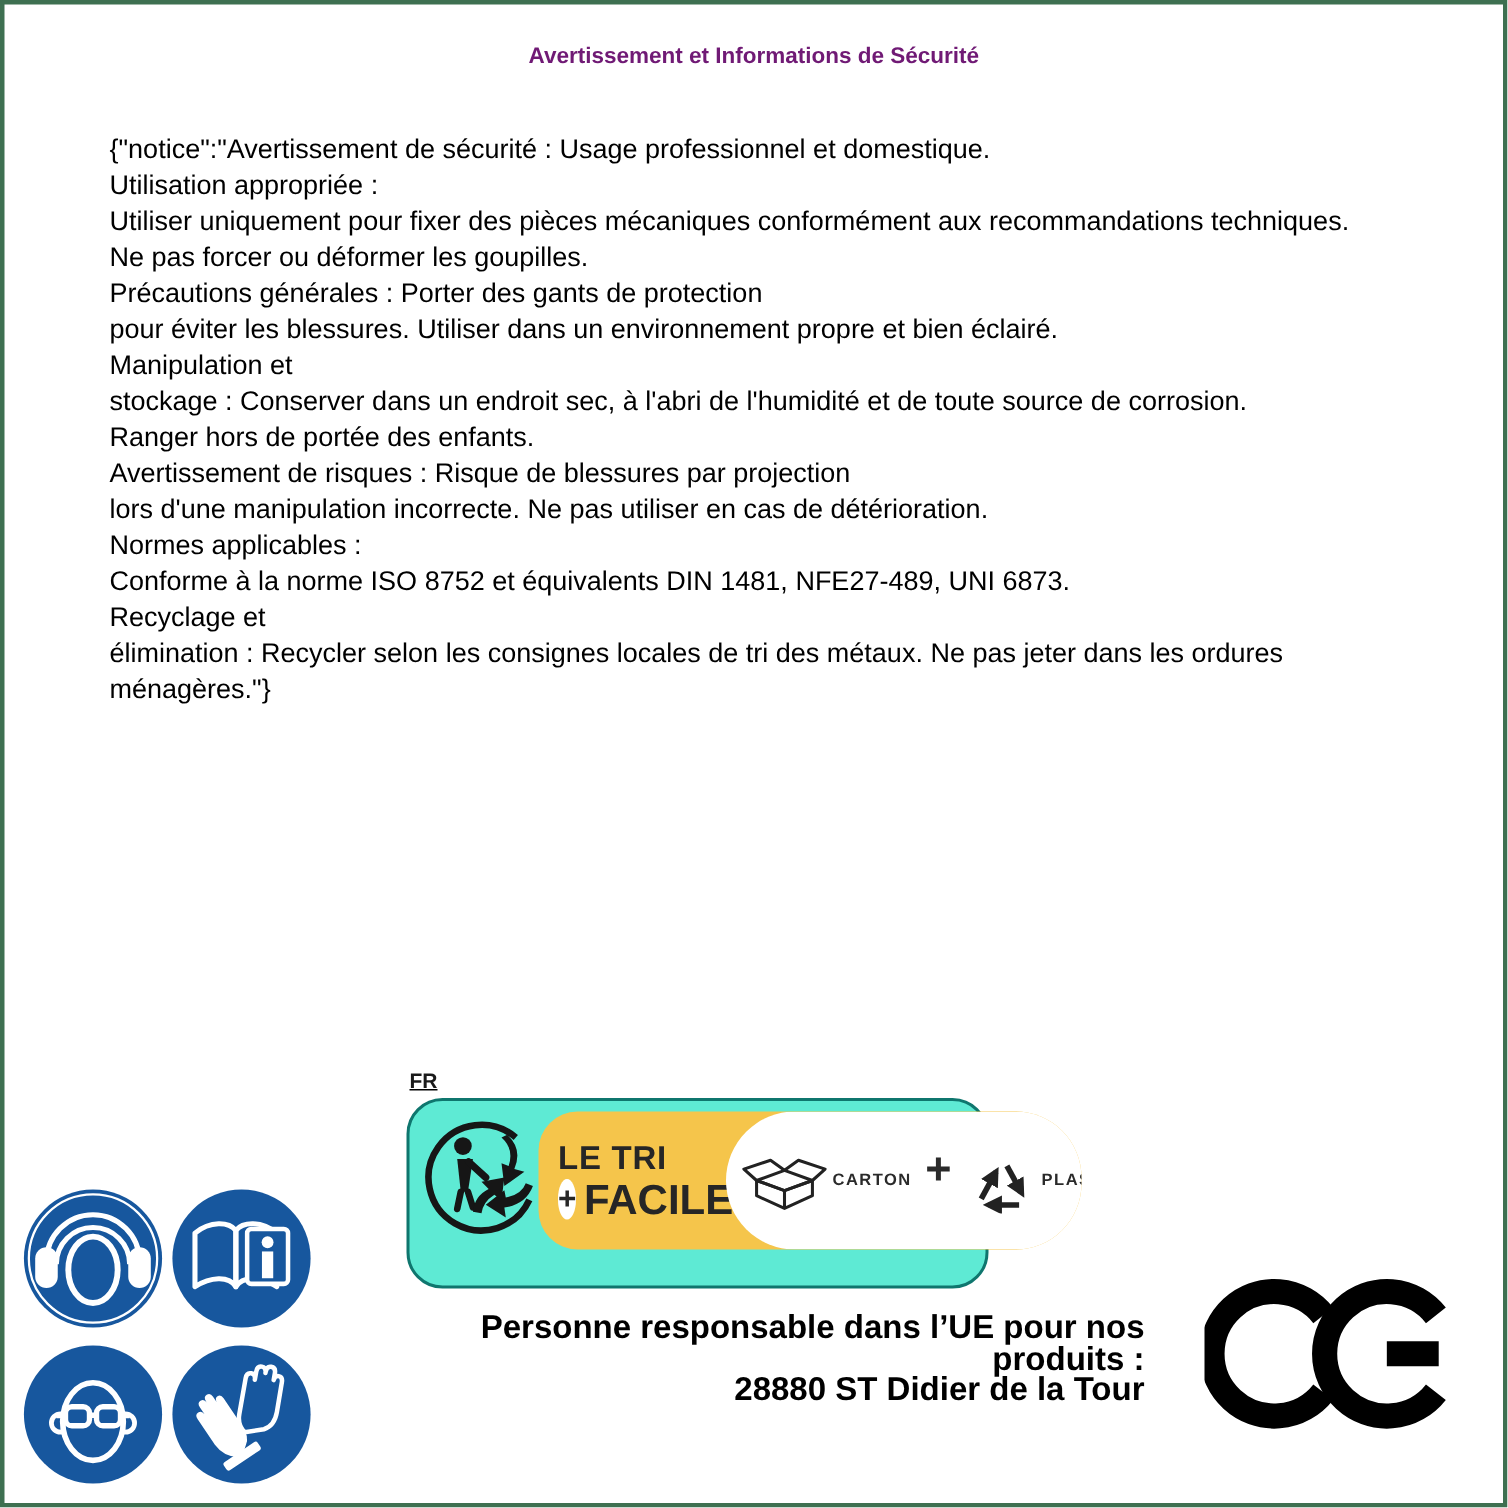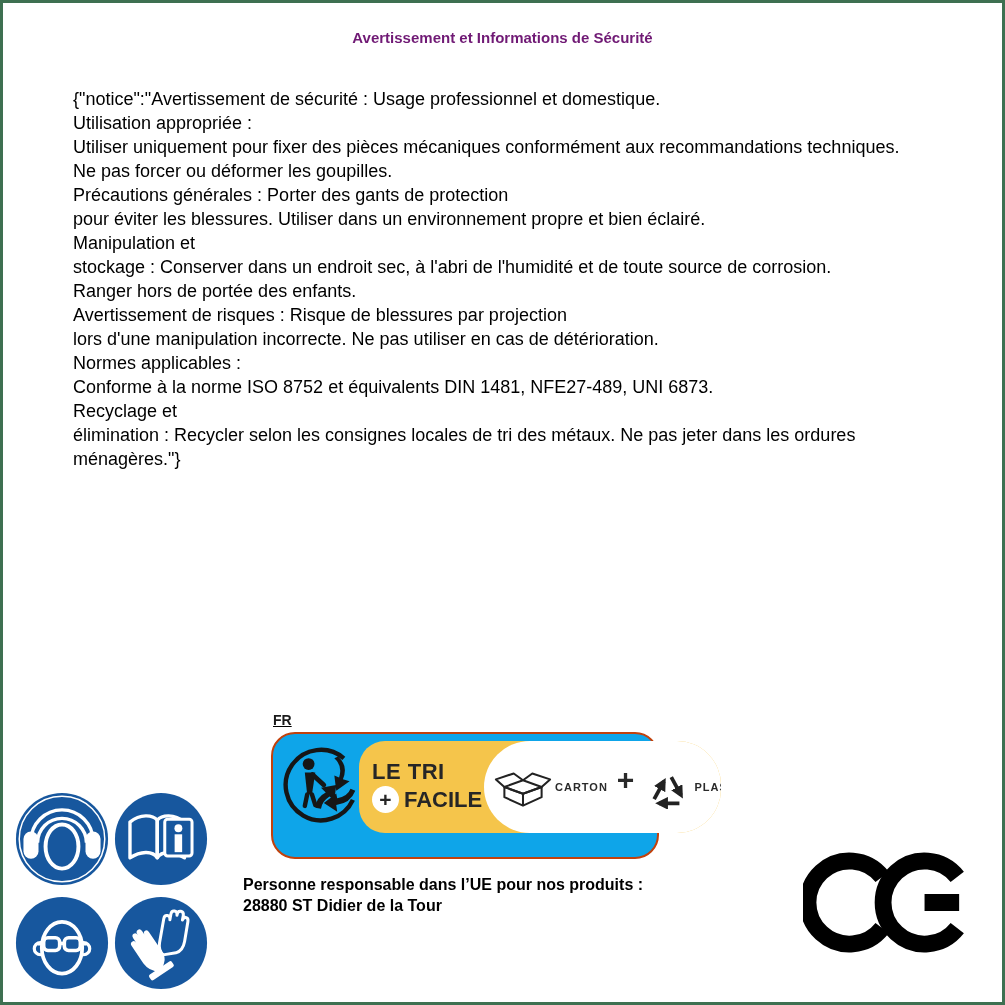--- a/index.html
+++ b/index.html
@@ -26,61 +26,61 @@
   .icons-grid{
     position:absolute;left:12px;top:789px;
     display:grid;grid-template-columns:94px 94px;grid-auto-rows:94px;gap:10px 5px;
   }
   .icons-grid svg{width:94px;height:94px;display:block;}
 
   
   .banner-wrap{position:absolute;left:268px;top:709px;width:388px;text-decoration:underline;}
   .fr-label{font-size:14px;font-weight:bold;color:#1a1a1a;margin:0 0 3px 2px;height:17px;}
   .banner{
-    position:relative;height:127px;background:#0ea5e9;
-    border:2px solid #c2410c;border-radius:24px;box-sizing:border-box;
+    position:relative;height:127px;background:#5eead4;
+    border:2px solid #0f766e;border-radius:24px;box-sizing:border-box;
   }
   .triman{position:absolute;left:8px;top:8px;width:80px;height:86px;}
   .band{
     position:absolute;left:86px;top:7px;width:362px;height:92px;
     border-radius:26px 44px 44px 26px;
     display:flex;align-items:stretch;overflow:hidden;
   }
   .tri-block{
     flex:none;width:112px;display:flex;flex-direction:column;justify-content:center;
     padding-left:13px;box-sizing:content-box;gap:3px;
   }
   .letri{font-size:22px;font-weight:800;color:#262626;letter-spacing:.5px;line-height:1;}
   .facile-row{display:flex;align-items:center;gap:5px;}
   .plus-circle{
     width:27px;height:27px;border-radius:50%;background:#fff;
     display:flex;align-items:center;justify-content:center;
     font-size:21px;font-weight:800;color:#262626;line-height:1;
   }
-  .facile{font-size:22px;font-weight:800;color:#262626;line-height:1;}
+  .facile{font-size:28px;font-weight:800;color:#262626;line-height:1;}
   .white-inset{
     flex:1;background:#fff;
     border-radius:46px 0 0 46px;
     clip-path:polygon(0 0,84% 0,100% 50%,84% 100%,0 100%);
     display:flex;align-items:center;justify-content:center;
     gap:9px;padding:0 30px 0 8px;
   }
   .material{display:flex;flex-direction:row;align-items:center;gap:1px;}
   .material-label{font-size:11px;font-weight:bold;letter-spacing:1px;color:#2a2a2a;}
   .plus-sep{font-size:30px;font-weight:800;color:#2a2a2a;margin-top:-14px;}
   .bin-area{flex:none;width:74px;display:flex;align-items:center;justify-content:center;}
   .caption{
     position:absolute;right:14px;bottom:5px;
     font-size:17px;font-weight:bold;font-style:italic;color:#3a3a3a;
   }
 
   
   .responsible{
     position:absolute;left:240px;top:872px;width:520px;
-    text-align:left;font-weight:bold;font-size:16px;line-height:20.5px;color:#000;
+    text-align:right;font-weight:bold;font-size:22px;line-height:20.5px;color:#000;
   }
 
   
   .ce{position:absolute;left:800px;top:848px;width:168px;height:104px;}
 </style>
 </head>
 <body>
 
 <div class="page">
 

